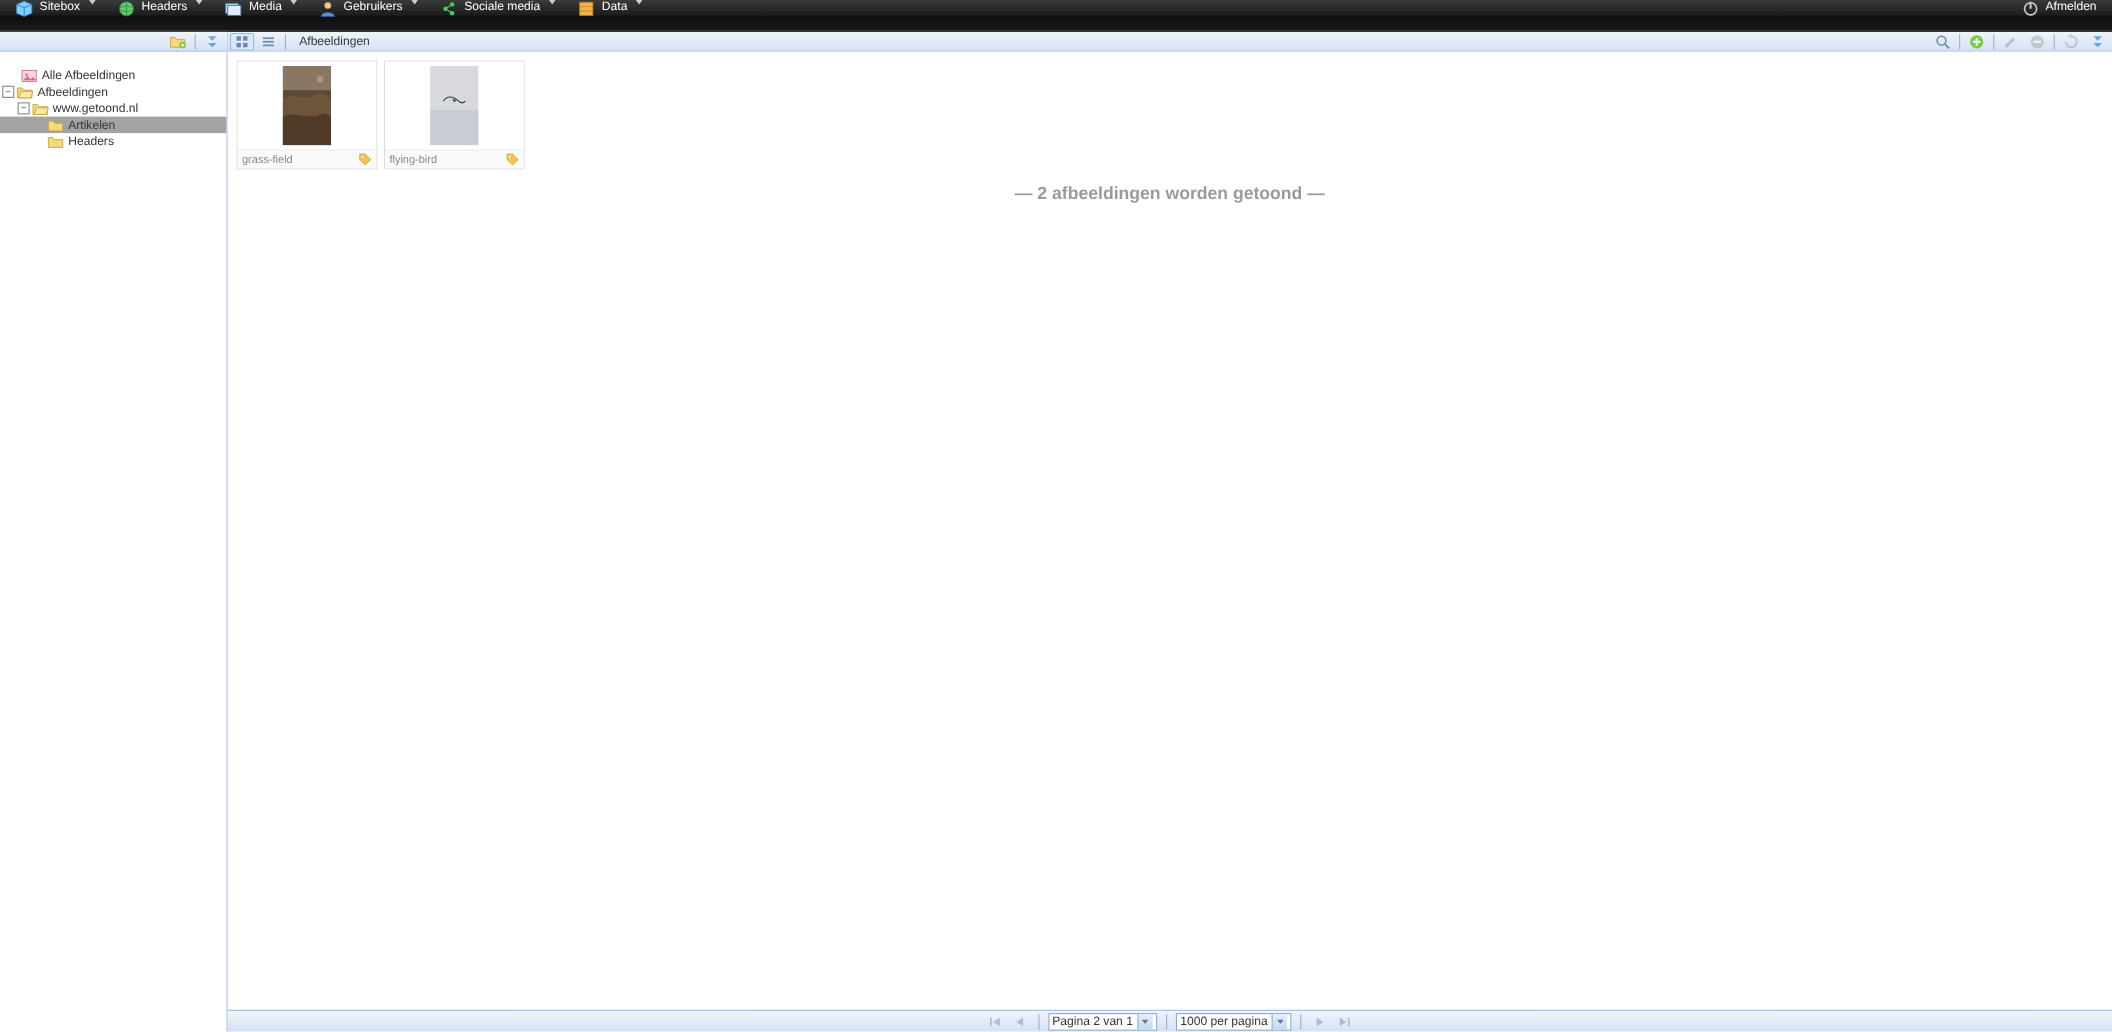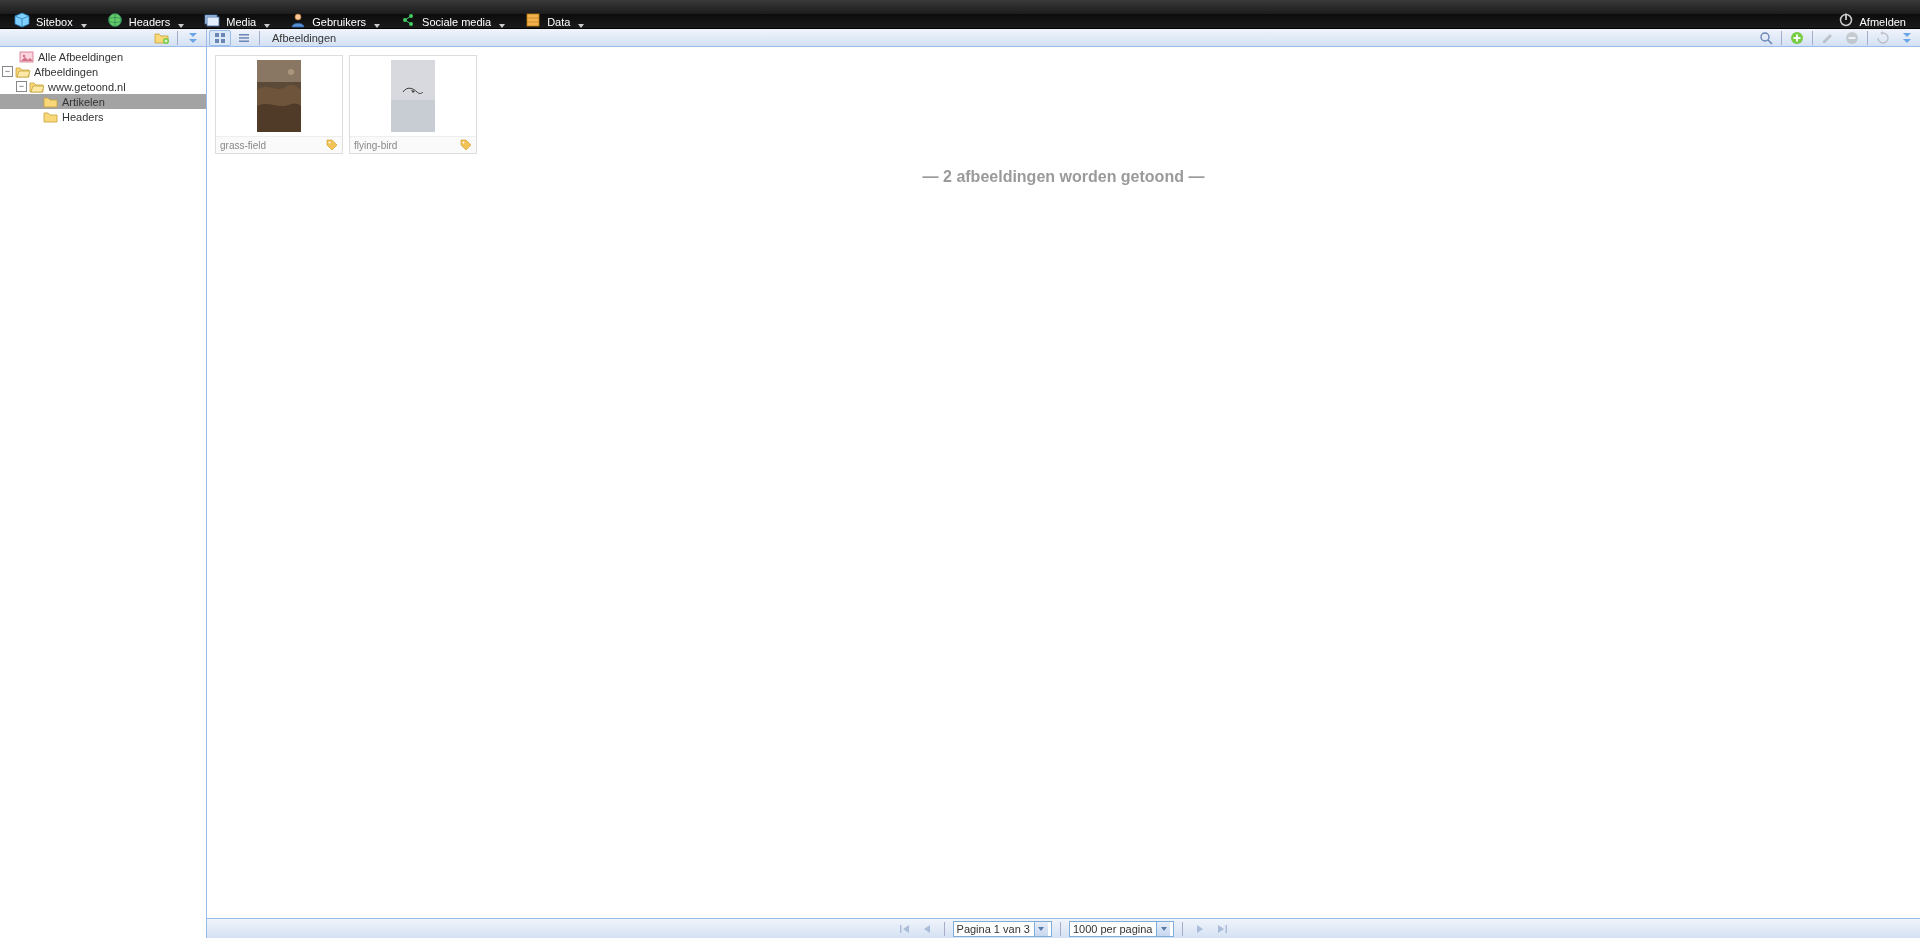--- a/index.html
+++ b/index.html
@@ -11,21 +11,21 @@
   height: 29px;
   background: linear-gradient(to bottom, #3a3a3a 0%, #1c1c1c 50%, #0d0d0d 51%, #1a1a1a 100%);
   display: flex;
   align-items: center;
   color: #fff;
   border-bottom: 1px solid #000;
   padding: 0 4px;
 }
 .topbar .menu-item {
   display: flex;
-  align-items: flex-end;
+  align-items: flex-start;
   padding: 0 10px;
   height: 100%;
   cursor: pointer;
   gap: 6px;
 }
 .topbar .spacer { flex: 1; }
 .icon { width: 16px; height: 16px; display: inline-flex; align-items: center; justify-content: center; flex-shrink: 0; }
 .caret { width: 0; height: 0; border-left: 3px solid transparent; border-right: 3px solid transparent; border-top: 4px solid #ccc; margin-left: 2px; }
 
 
@@ -44,21 +44,21 @@
   padding: 0 2px;
 }
 .tb-btn {
   width: 22px; height: 16px;
   display: flex; align-items: center; justify-content: center;
   cursor: pointer;
   border-radius: 2px;
 }
 .tb-sep { width: 1px; height: 14px; background: #aac; margin: 0 2px; }
 
-.tree { flex: 1; overflow: auto; padding: 2px 0; }
+.tree { flex: 1; overflow: auto; padding: 14px 0; }
 .tree-row { display: flex; align-items: center; height: 15px; padding: 0 2px; cursor: pointer; white-space: nowrap; }
 .tree-row.selected { background: #a3a3a3; }
 .tree-indent { display: inline-block; }
 .expander { width: 11px; height: 11px; border: 1px solid #888; background: #fff; display: inline-flex; align-items: center; justify-content: center; font-size: 9px; line-height: 1; color: #555; margin-right: 2px; cursor: pointer; }
 .exp-none { width: 13px; display: inline-block; }
 .folder-icon { width: 16px; height: 14px; margin-right: 3px; display:inline-flex; align-items:center; justify-content:center; }
 .tree-label { font-size: 11px; }
 
 
 .content { flex: 1; display: flex; flex-direction: column; min-width: 0; }
@@ -371,21 +371,21 @@
             <path d="M10,2 L4,6 L10,10 Z" fill="#6b86b5"></path>
           </svg>
         </div>
       <div class="nav-btn">
           <svg width="10" height="12" viewBox="0 0 10 12">
             <path d="M8,2 L2,6 L8,10 Z" fill="#6b86b5"></path>
           </svg>
         </div>
       <div class="sep"></div>
       <div class="combo">
-        <span>Pagina 1 van 3</span>
+        <span>Pagina 2 van 1</span>
         <span class="dd">
             <span class="tri"></span>
           </span>
       </div>
       <div class="sep"></div>
       <div class="combo">
         <span>1000 per pagina</span>
         <span class="dd">
             <span class="tri"></span>
           </span>

